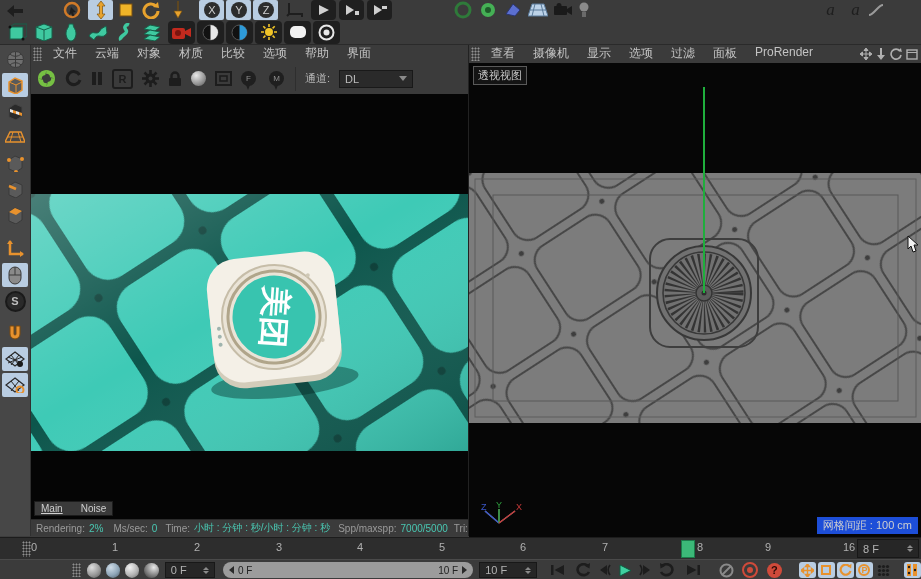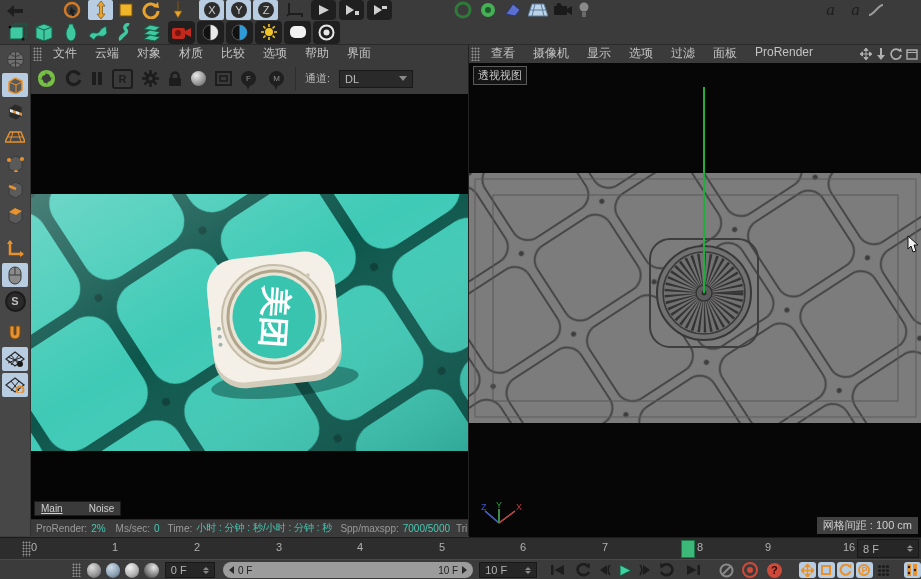--- a/index.html
+++ b/index.html
@@ -428,28 +428,28 @@
             </g>
             <circle cx="-56" cy="6" r="2" fill="#9fb4ae"></circle>
               <circle cx="-56" cy="14" r="2" fill="#9fb4ae"></circle>
               <circle cx="-56" cy="22" r="2" fill="#9fb4ae"></circle>
             <circle cx="38" cy="-38" r="2" fill="#cfc8b6"></circle>
               <circle cx="46" cy="28" r="2" fill="#cfc8b6"></circle>
           </g>
         </svg>
       </div>
 
-      <div class="abs row" style="left:3px;top:407px;height:13px;background:#3a3a3a;padding:0 6px;gap:26px;border:1px solid #1c1c1c">
+      <div class="abs row" style="left:3px;top:407px;height:13px;background:#3a3a3a;padding:0 6px;gap:18px;border:1px solid #1c1c1c">
         <span style="font-size:10px;color:#cfcfcf;text-decoration:underline">Main</span>
         <span style="font-size:10px;color:#cfcfcf;">Noise</span>
       </div>
     </div>
 
     <div class="abs bar row" style="left:0;top:474px;width:437px;height:17px;border-top:1px solid #2b2b2b;font-size:10px;gap:4px;padding-left:5px;box-sizing:border-box;white-space:nowrap;overflow:hidden">
-      <span class="statuslbl">ProRender:</span>
+      <span class="statuslbl">Rendering:</span>
         <span class="statusval">2%</span>
       <span class="statuslbl" style="margin-left:6px">Ms/sec:</span>
         <span class="statusval">0</span>
       <span class="statuslbl" style="margin-left:4px">Time:</span>
         <span class="statusval">小时 : 分钟 : 秒/小时 : 分钟 : 秒</span>
       <span class="statuslbl" style="margin-left:4px">Spp/maxspp:</span>
         <span class="statusval">7000/5000</span>
       <span class="statuslbl" style="margin-left:2px">Tri:</span>
 
     </div>
@@ -531,21 +531,21 @@
           <path d="M22 22L8 10M22 22V8M22 22l16-12" stroke-width="1.4" fill="none" stroke="#888"></path>
           <path d="M22 22L8 10" stroke="#3a56c8" stroke-width="1.4"></path>
           <path d="M22 22V8" stroke="#2e9e3e" stroke-width="1.4"></path>
           <path d="M22 22l16-12" stroke="#c83a3a" stroke-width="1.4"></path>
           <text x="4" y="9" font-size="9" fill="#3a56c8" font-family="Liberation Sans,sans-serif">Z</text>
           <text x="19" y="7" font-size="9" fill="#2e9e3e" font-family="Liberation Sans,sans-serif">Y</text>
           <text x="39" y="9" font-size="9" fill="#c83a3a" font-family="Liberation Sans,sans-serif">X</text>
         </svg>
       </div>
 
-      <div class="abs" style="right:4px;top:454px;padding:1px 6px;font-size:11px;color:#cfcfcf;background:#404040">网格间距 : 100 cm</div>
+      <div class="abs" style="right:4px;top:454px;padding:1px 6px;font-size:11px;color:#cfcfcf;background:#1d4ed8">网格间距 : 100 cm</div>
 
       <div class="abs" style="left:438px;top:172px">
         <svg width="12" height="18">
             <path d="M1 1v13l3-3 2 6 3-1-2-6h4z" fill="#f2f2f2" stroke="#111" stroke-width="1"></path>
           </svg>
       </div>
     </div>
   </div>
 
   <div class="abs" style="left:0;top:537px;width:921px;height:22px;background:#2d2d2d;border-top:1px solid #1c1c1c">

